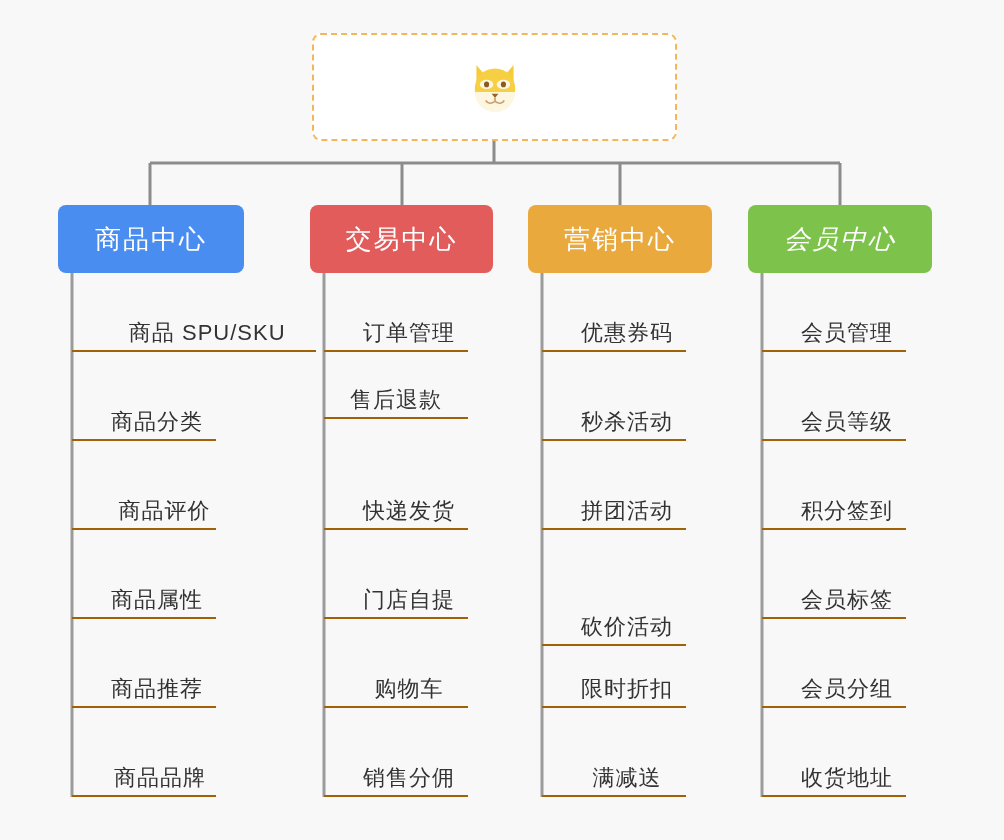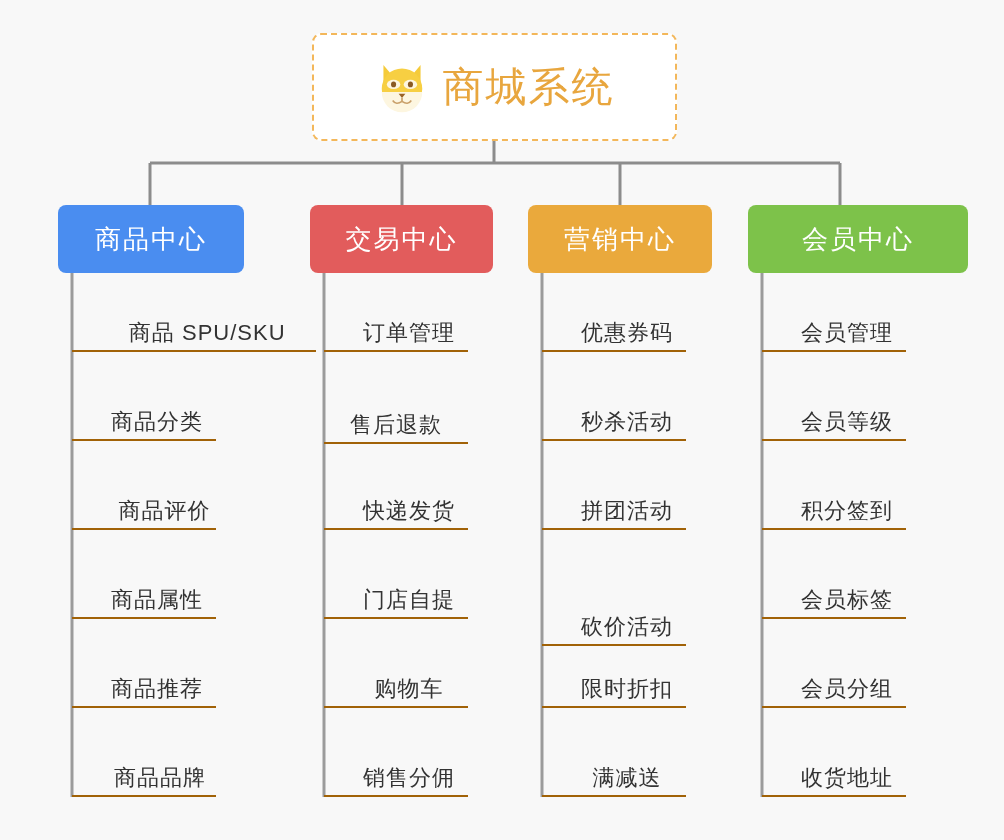--- a/index.html
+++ b/index.html
@@ -98,21 +98,20 @@
     <path d="M8 38 a24 24 0 0 0 48 0 z" fill="#fdf6e0"></path>
     <ellipse cx="22" cy="29" rx="8" ry="5.5" fill="#fdf6e0"></ellipse>
     <ellipse cx="42" cy="29" rx="8" ry="5.5" fill="#fdf6e0"></ellipse>
     <ellipse cx="22" cy="29" rx="3" ry="3.4" fill="#8a5a22"></ellipse>
     <ellipse cx="42" cy="29" rx="3" ry="3.4" fill="#8a5a22"></ellipse>
     <path d="M28 40 h8 l-4 5 z" fill="#9a6326"></path>
     <path d="M32 45 v4" stroke="#c9a06a" stroke-width="2" fill="none"></path>
     <path d="M32 49 q-7 5 -11 -1" stroke="#c9a06a" stroke-width="2" fill="none"></path>
     <path d="M32 49 q7 5 11 -1" stroke="#c9a06a" stroke-width="2" fill="none"></path>
   </svg>
-  <span id="root-title">商城系统</span>
 </div>
 
 <svg id="connectors">
     <line x1="494" y1="141" x2="494" y2="163" stroke="#8c8c8c" stroke-width="3"></line>
     <line x1="150" y1="163" x2="840" y2="163" stroke="#8c8c8c" stroke-width="3"></line>
     <line x1="150" y1="163" x2="150" y2="205" stroke="#8c8c8c" stroke-width="3"></line>
     <line x1="72" y1="273" x2="72" y2="797" stroke="#9b9b9b" stroke-width="3"></line>
     <line x1="402" y1="163" x2="402" y2="205" stroke="#8c8c8c" stroke-width="3"></line>
     <line x1="324" y1="273" x2="324" y2="797" stroke="#9b9b9b" stroke-width="3"></line>
     <line x1="620" y1="163" x2="620" y2="205" stroke="#8c8c8c" stroke-width="3"></line>
@@ -142,21 +141,21 @@
     </div>
     <div class="leaf" style="left: 72px; top: 763px; width: 144px; padding-left: 32px;">
       <span>商品品牌</span>
     </div>
     <div class="cat-node" style="left: 310px; top: 205px; width: 183px; background: rgb(226, 92, 92);">
       <span>交易中心</span>
     </div>
     <div class="leaf" style="left: 324px; top: 318px; width: 144px; padding-left: 26px;">
       <span>订单管理</span>
     </div>
-    <div class="leaf" style="left: 324px; top: 410px; width: 144px; ">
+    <div class="leaf" style="left: 324px; top: 385px; width: 144px; ">
       <span>售后退款</span>
     </div>
     <div class="leaf" style="left: 324px; top: 496px; width: 144px; padding-left: 26px;">
       <span>快递发货</span>
     </div>
     <div class="leaf" style="left: 324px; top: 585px; width: 144px; padding-left: 26px;">
       <span>门店自提</span>
     </div>
     <div class="leaf" style="left: 324px; top: 674px; width: 144px; padding-left: 26px;">
       <span>购物车</span>
@@ -178,21 +177,21 @@
     </div>
     <div class="leaf" style="left: 542px; top: 612px; width: 144px; padding-left: 26px;">
       <span>砍价活动</span>
     </div>
     <div class="leaf" style="left: 542px; top: 674px; width: 144px; padding-left: 26px;">
       <span>限时折扣</span>
     </div>
     <div class="leaf" style="left: 542px; top: 763px; width: 144px; padding-left: 26px;">
       <span>满减送</span>
     </div>
-    <div class="cat-node" style="left: 748px; top: 205px; width: 220px; background: rgb(125, 194, 74);">
+    <div class="cat-node" style="left: 748px; top: 205px; width: 184px; background: rgb(125, 194, 74); font-style: italic;">
       <span>会员中心</span>
     </div>
     <div class="leaf" style="left: 762px; top: 318px; width: 144px; padding-left: 26px;">
       <span>会员管理</span>
     </div>
     <div class="leaf" style="left: 762px; top: 407px; width: 144px; padding-left: 26px;">
       <span>会员等级</span>
     </div>
     <div class="leaf" style="left: 762px; top: 496px; width: 144px; padding-left: 26px;">
       <span>积分签到</span>

